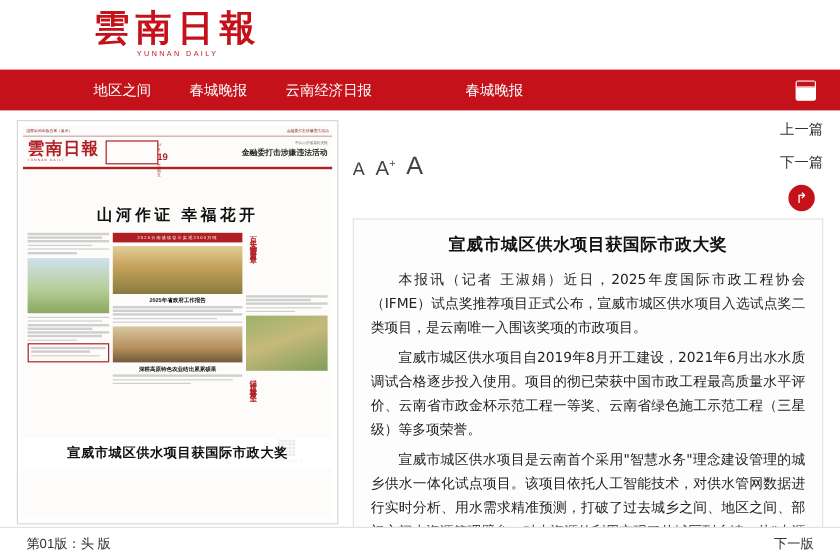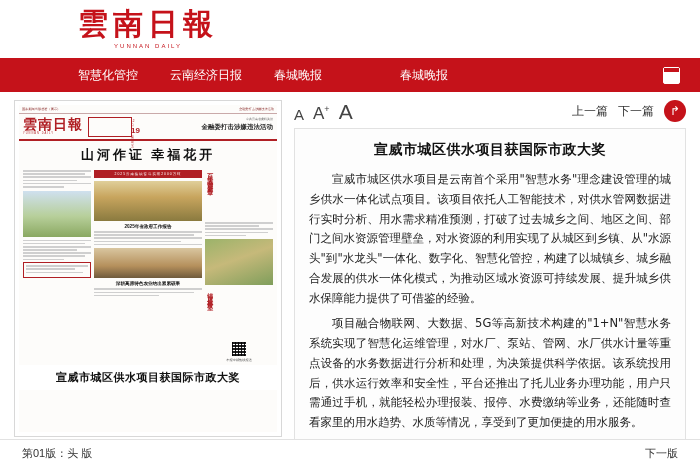--- a/index.html
+++ b/index.html
@@ -148,26 +148,27 @@
   .pp-datebox .dnum { font-size: 8px; font-weight: bold; line-height: 1; }
   .pp-headline-right {
     margin-left: auto;
     text-align: right;
     color: #222;
   }
   .pp-headline-right .l1 { font-size: 3px; color: #666; }
   .pp-headline-right .l2 { font-size: 6.5px; font-weight: bold; margin-top: 2px; }
   .pp-bigtitle {
     text-align: center;
-    font-family: Liberation Serif, serif;
+    font-family: Liberation Sans, sans-serif;
     font-size: 13px;
     font-weight: bold;
     color: #111;
     letter-spacing: 3px;
     padding: 5px 0 4px 0;
+    margin-top: 24px;
   }
   .pp-body { display: flex; padding: 0 4px; gap: 3px; }
   .pp-col { flex: 1; }
   .pp-col.wide { flex: 1.6; }
   .pp-lines { margin-top: 2px; }
   .pp-line {
     height: 1.6px;
     background: #cfcfcf;
     margin-bottom: 1.6px;
   }
@@ -267,21 +268,21 @@
   .article-toolbar {
     display: flex;
     align-items: center;
     padding-bottom: 6px;
   }
   .fontsizes { display: flex; align-items: flex-end; gap: 9px; color: #444; }
   .fs-a  { font-size: 15px; line-height: 1; cursor: pointer; }
   .fs-ap { font-size: 17px; line-height: 1; cursor: pointer; }
   .fs-abig { font-size: 21px; line-height: 1; cursor: pointer; }
   .sup { font-size: 9px; vertical-align: super; }
-  .tb-right { margin-left: auto; display: flex; align-items: center; gap: 10px; }
+  .tb-right { margin-left: auto; display: flex; align-items: center; gap: 10px; flex-direction: column; }
   .tb-link { font-size: 12px; color: #333; cursor: pointer; }
   .red-circle {
     width: 22px; height: 22px;
     border-radius: 50%;
     background: #c5121a;
     color: #fff;
     font-size: 12px;
     display: flex;
     align-items: center;
     justify-content: center;
@@ -335,23 +336,23 @@
 <div class="page">
 
   <div class="masthead">
     <div class="logo-wrap">
       <div class="logo-cn">雲南日報</div>
       <div class="logo-en">YUNNAN DAILY</div>
     </div>
   </div>
 
   <div class="navbar">
-    <div class="nav-item plain">智慧化管控</div>
+    <div class="nav-item plain">地区之间</div>
+    <div class="nav-item">春城晚报</div>
     <div class="nav-item">云南经济日报</div>
-    <div class="nav-item">春城晚报</div>
     <div class="nav-spacer"></div>
     <div class="nav-item">春城晚报</div>
     <div class="nav-right">
       <div class="cal-icon">
         <div class="cal-top"></div>
         <div class="cal-body"></div>
       </div>
     </div>
   </div>
 
@@ -466,20 +467,22 @@
         </div>
         <div class="tb-right">
           <span class="tb-link">上一篇</span>
           <span class="tb-link">下一篇</span>
           <span class="red-circle">↱</span>
         </div>
       </div>
 
       <div class="article-box">
         <div class="article-title">宣威市城区供水项目获国际市政大奖</div>
+        <p class="article-p">本报讯（记者 王淑娟）近日，2025年度国际市政工程协会（IFME）试点奖推荐项目正式公布，宣威市城区供水项目入选试点奖二类项目，是云南唯一入围该奖项的市政项目。</p>
+        <p class="article-p">宣威市城区供水项目自2019年8月开工建设，2021年6月出水水质调试合格逐步投入使用。项目的彻已荣获中国市政工程最高质量水平评价、云南省市政金杯示范工程一等奖、云南省绿色施工示范工程（三星级）等多项荣誉。</p>
         <p class="article-p">宣威市城区供水项目是云南首个采用"智慧水务"理念建设管理的城乡供水一体化试点项目。该项目依托人工智能技术，对供水管网数据进行实时分析、用水需求精准预测，打破了过去城乡之间、地区之间、部门之间水资源管理壁垒，对水资源的利用实现了从城区到乡镇、从"水源头"到"水龙头"一体化、数字化、智慧化管控，构建了以城镇乡、城乡融合发展的供水一体化模式，为推动区域水资源可持续发展、提升城乡供水保障能力提供了可借鉴的经验。</p>
         <p class="article-p">项目融合物联网、大数据、5G等高新技术构建的"1+N"智慧水务系统实现了智慧化运维管理，对水厂、泵站、管网、水厂供水计量等重点设备的水务数据进行分析和处理，为决策提供科学依据。该系统投用后，供水运行效率和安全性，平台还推出了托儿业务办理功能，用户只需通过手机，就能轻松办理报装、报停、水费缴纳等业务，还能随时查看家里的用水趋势、水质等情况，享受到了更加便捷的用水服务。</p>
       </div>
     </div>
   </div>
 
   <div class="bottombar">
     <span class="bb-left">第01版：头 版</span>
     <span class="bb-right">下一版</span>
   </div>

